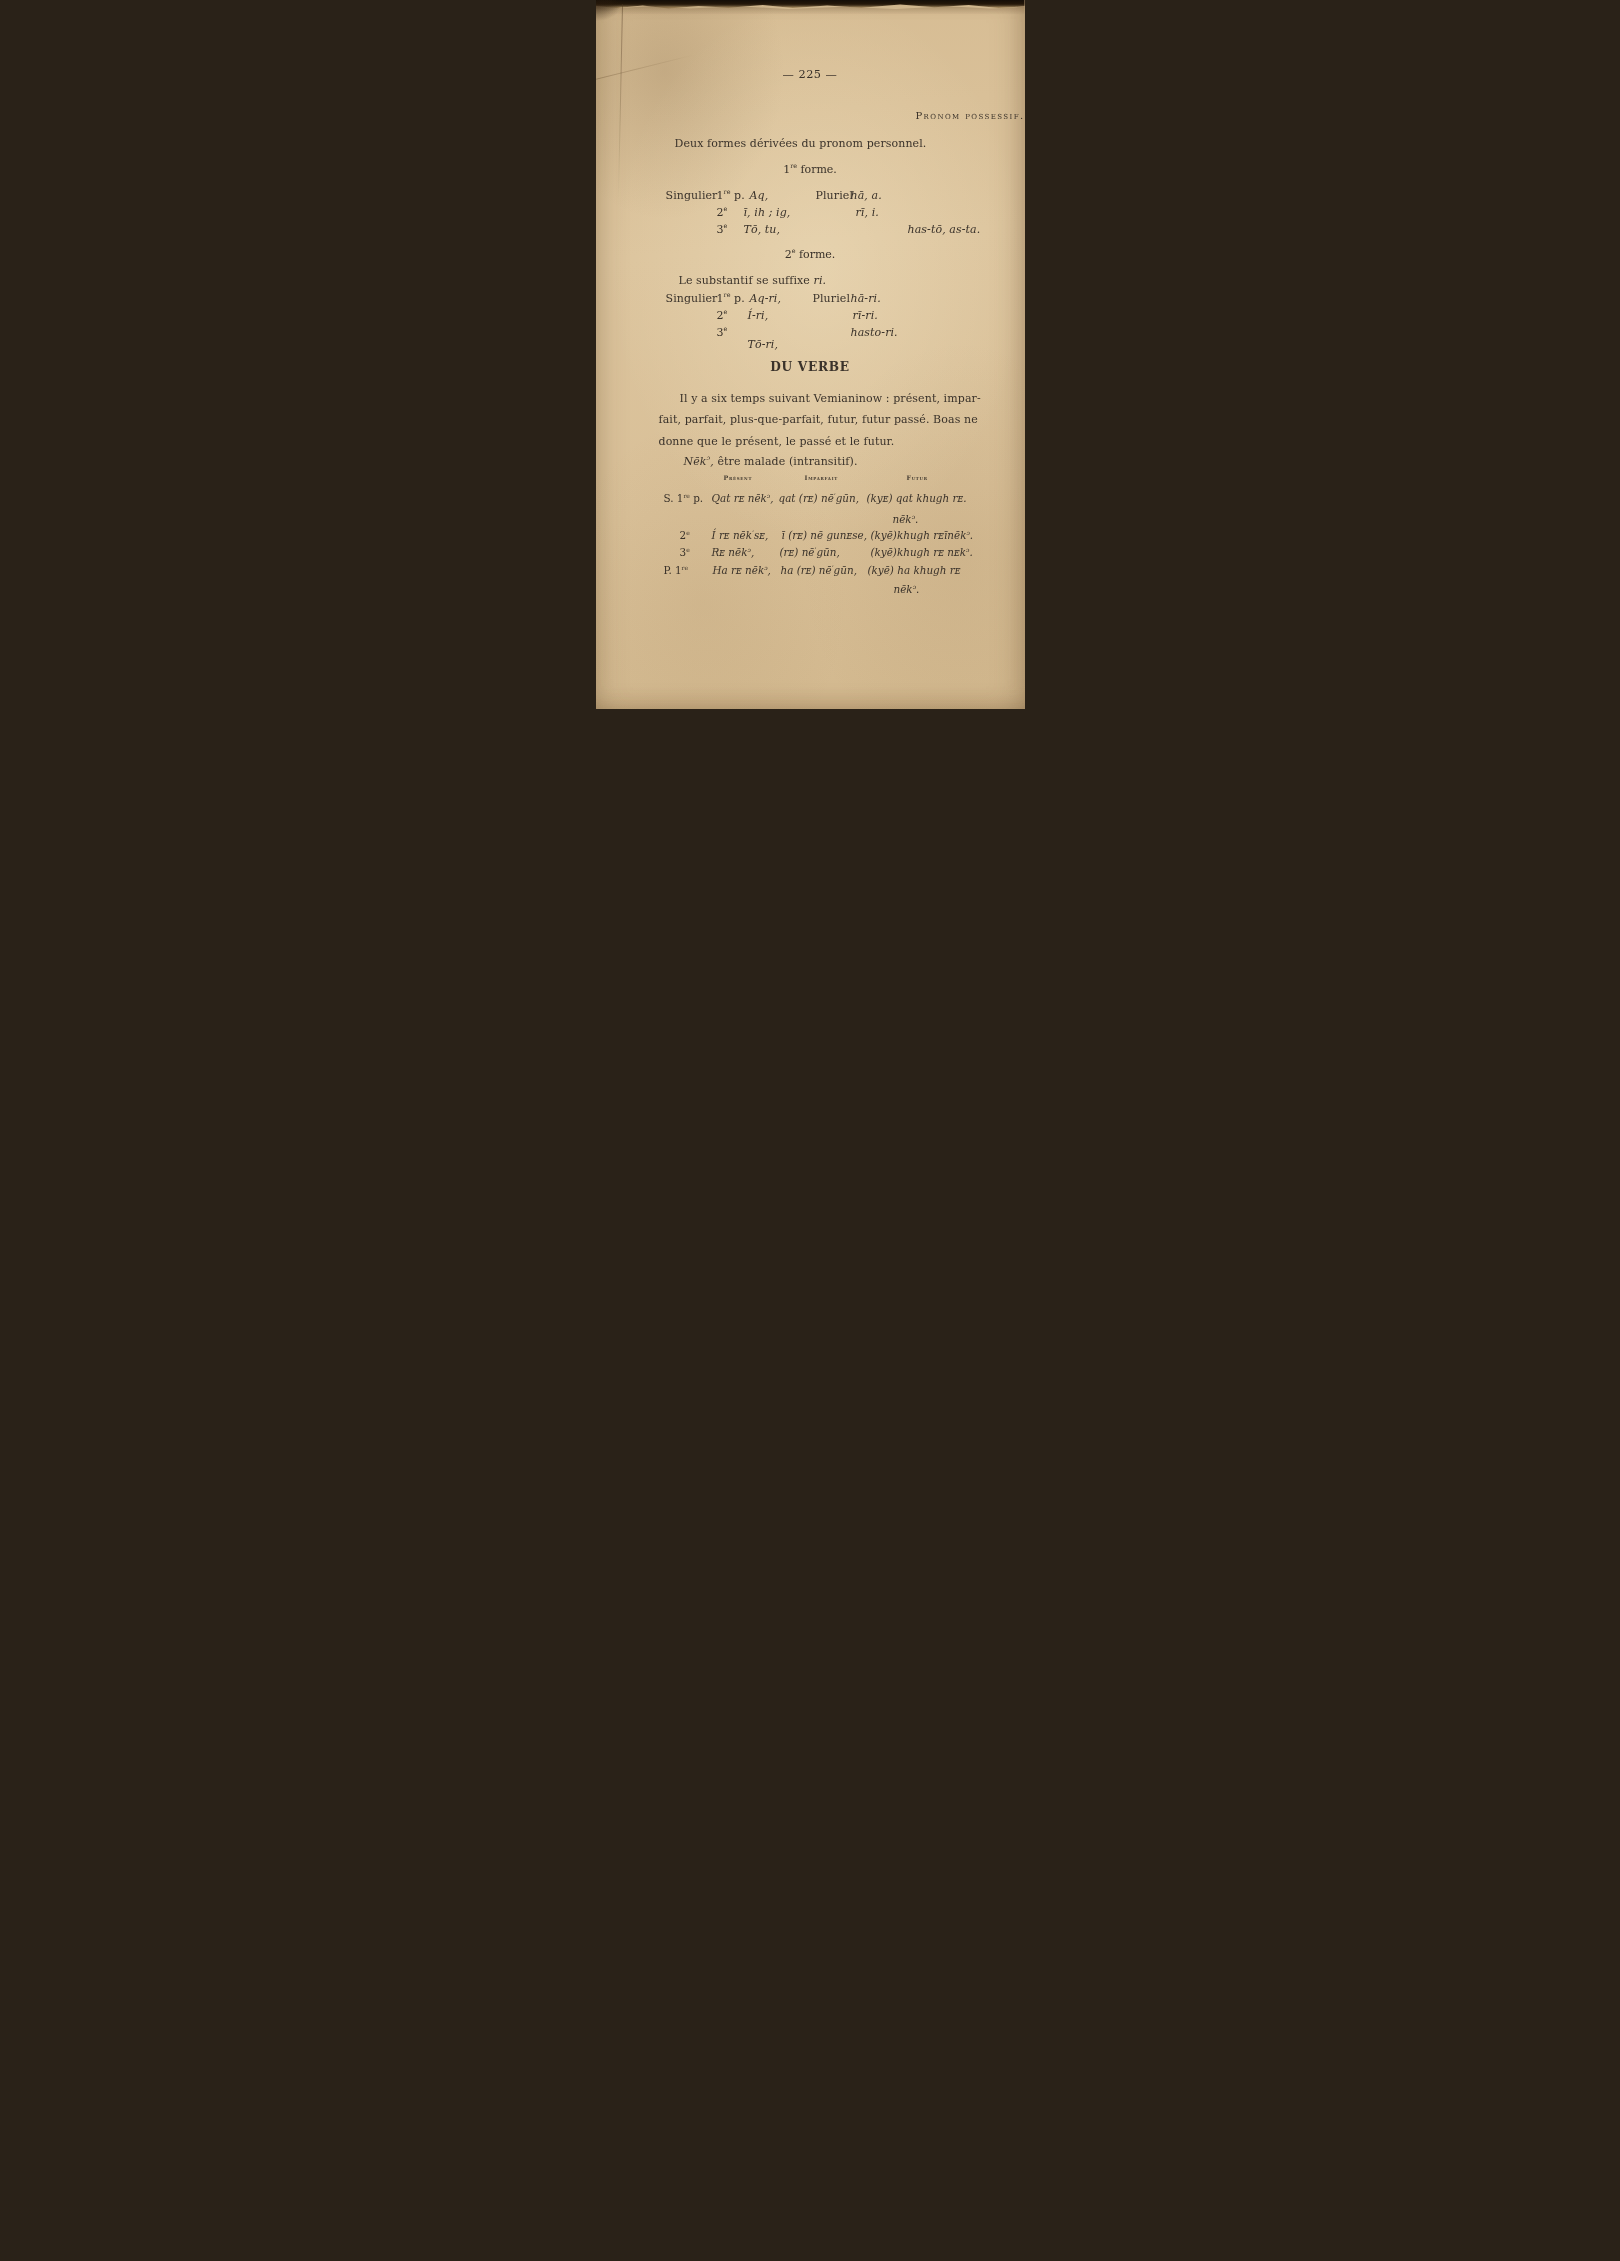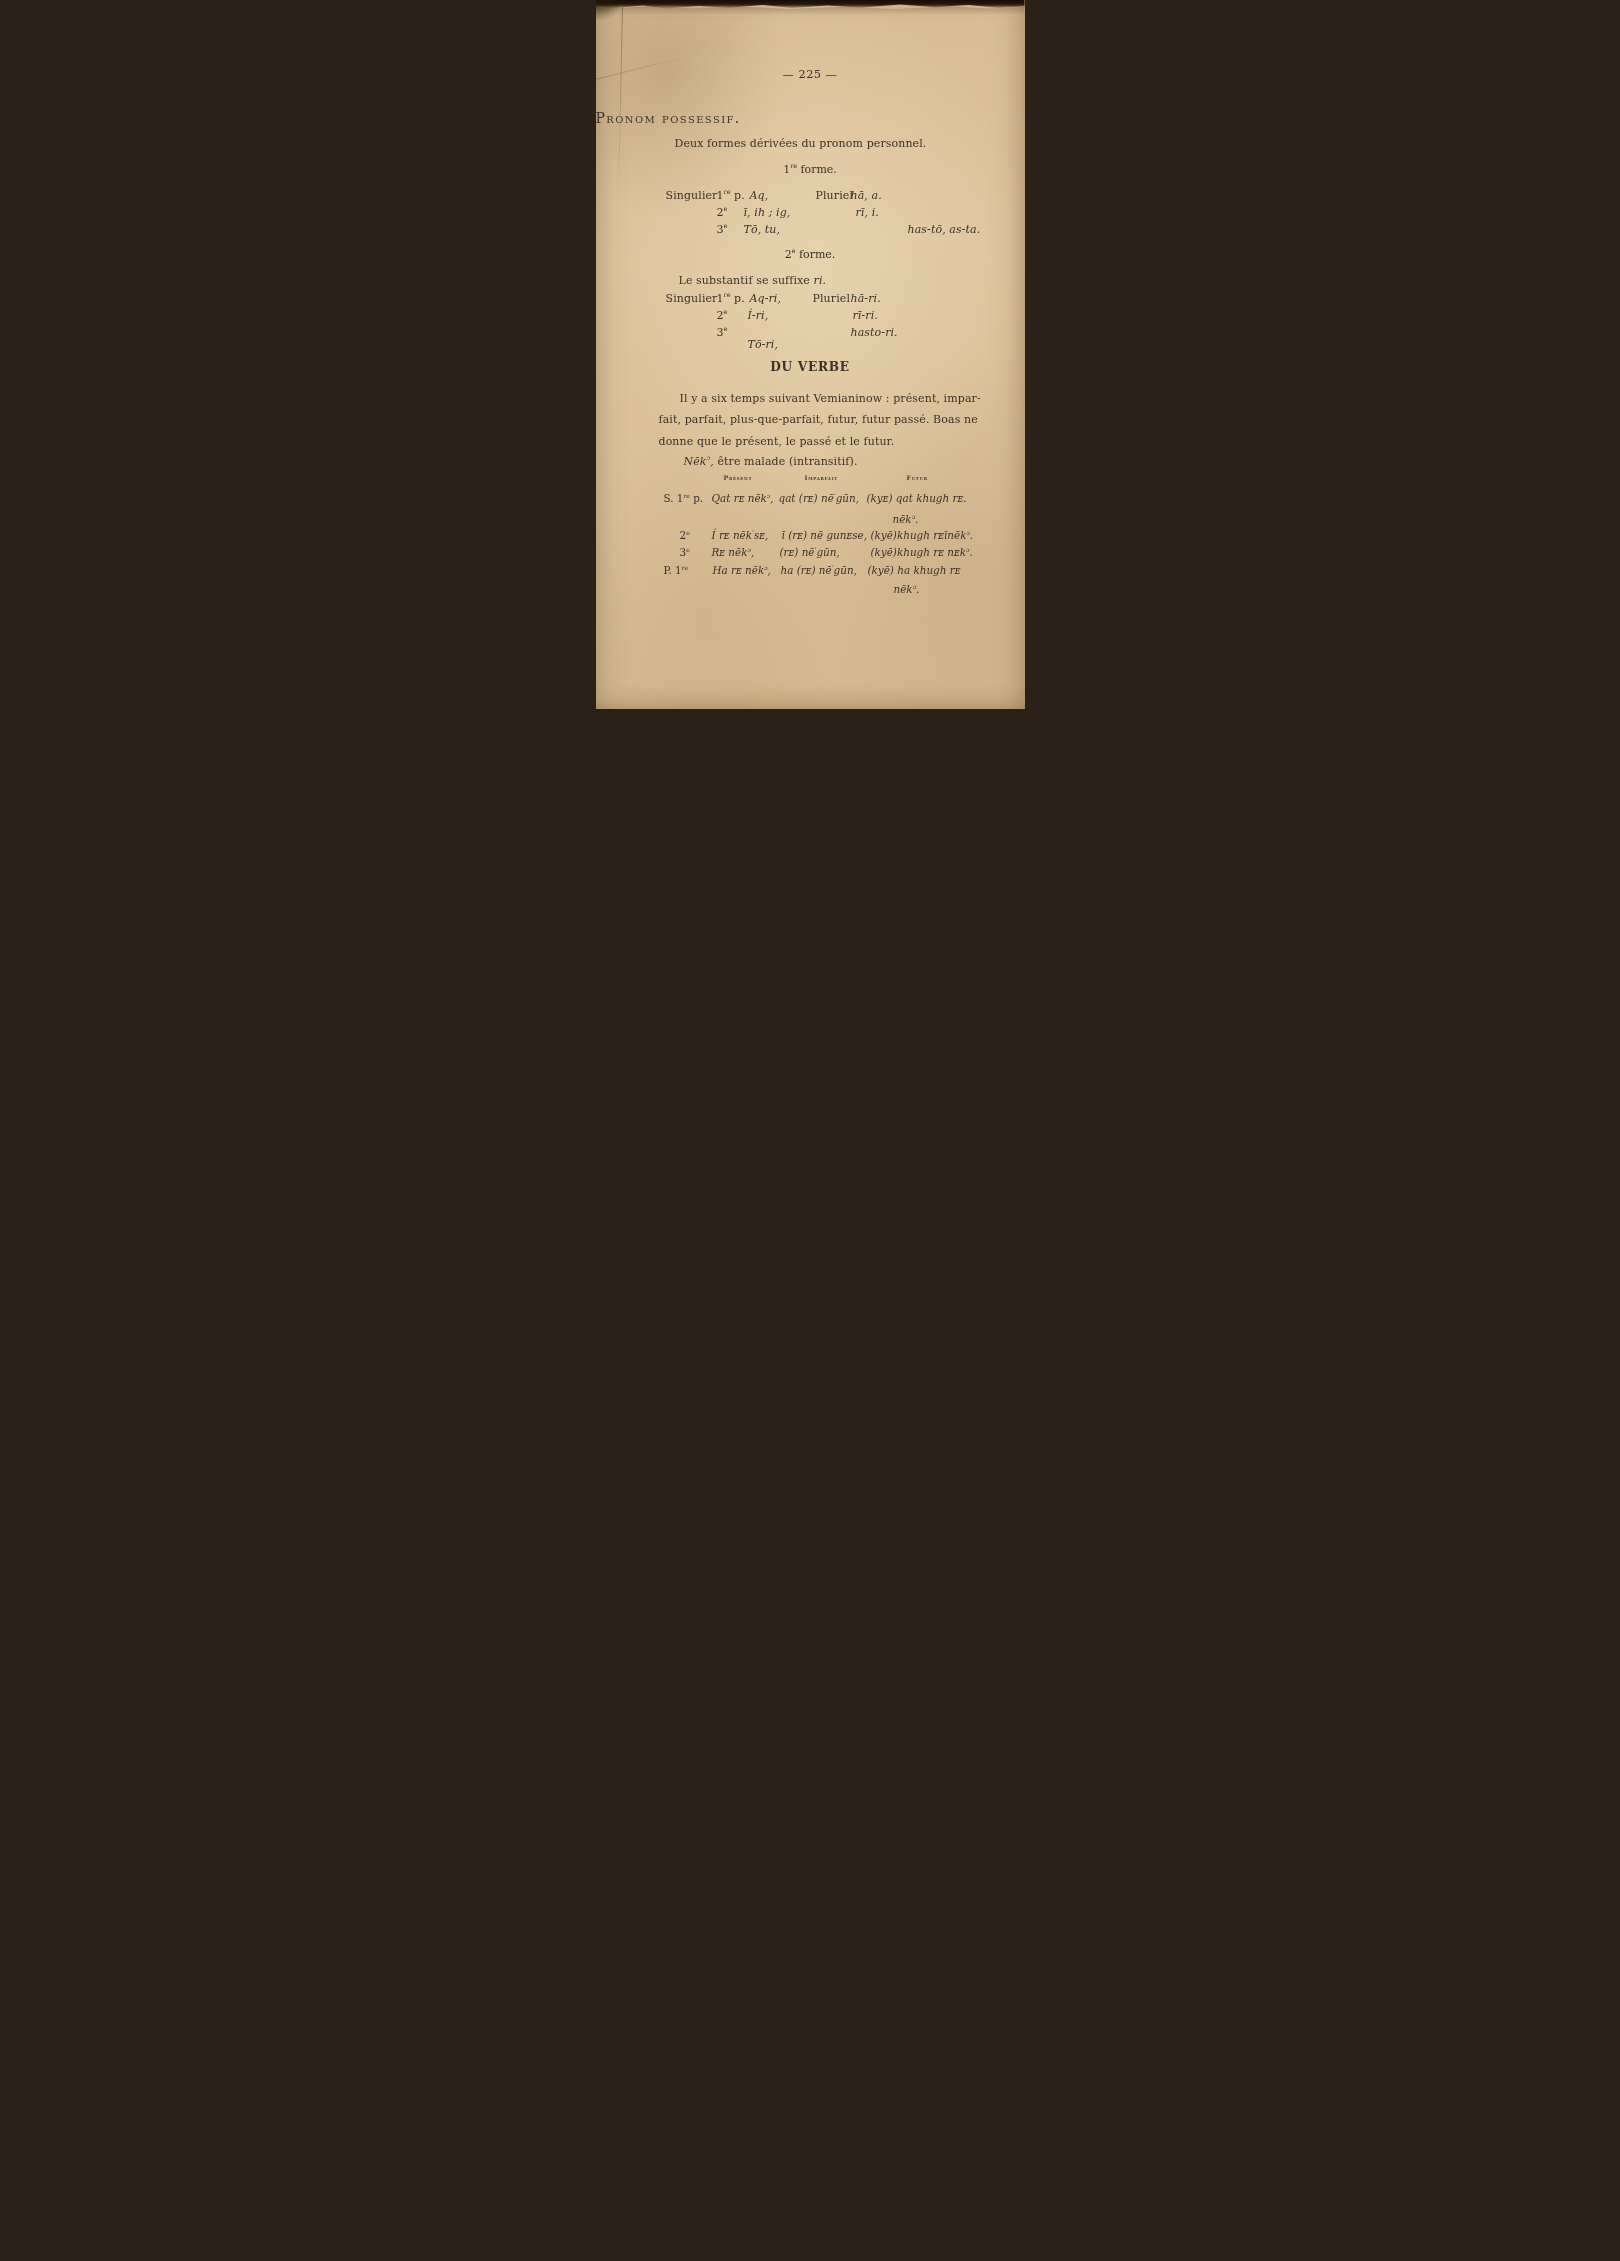--- a/index.html
+++ b/index.html
@@ -50,21 +50,21 @@
     position: absolute; left: -4.5px; top: 67px; width: 104px; height: 0.9px;
     background: linear-gradient(90deg, rgba(94, 68, 38, 0.35), rgba(94,68,38,0));
     transform: rotate(-14deg);
   }
 
   .abs { position: absolute; white-space: nowrap; }
 
   .body-text  { font-size: 11px; letter-spacing: 0.1px; }
   .frm        { font-style: italic; }
   .page-num   { font-size: 11.3px; letter-spacing: 0.5px; width: 100%; text-align: center; }
-  .sc-head    { font-variant: small-caps; font-size: 14px; letter-spacing: 1.4px; width: 100%; text-align: left; }
+  .sc-head    { font-variant: small-caps; font-size: 10px; letter-spacing: 1.4px; width: 100%; text-align: right; }
   .form-title { font-size: 11px; width: 100%; text-align: center; }
   .verb-head  { font-size: 12.2px; font-weight: bold; letter-spacing: 0.7px; width: 100%; text-align: center; }
   .col-head   { font-variant: small-caps; font-size: 6.3px; letter-spacing: 0.7px; font-weight: bold; color: #453c31; }
   .vrb        { font-size: 10.4px; }
 
   sup { font-size: 0.58em; line-height: 0; vertical-align: super; letter-spacing: 0; }
 </style>
 </head>
 <body>
 

